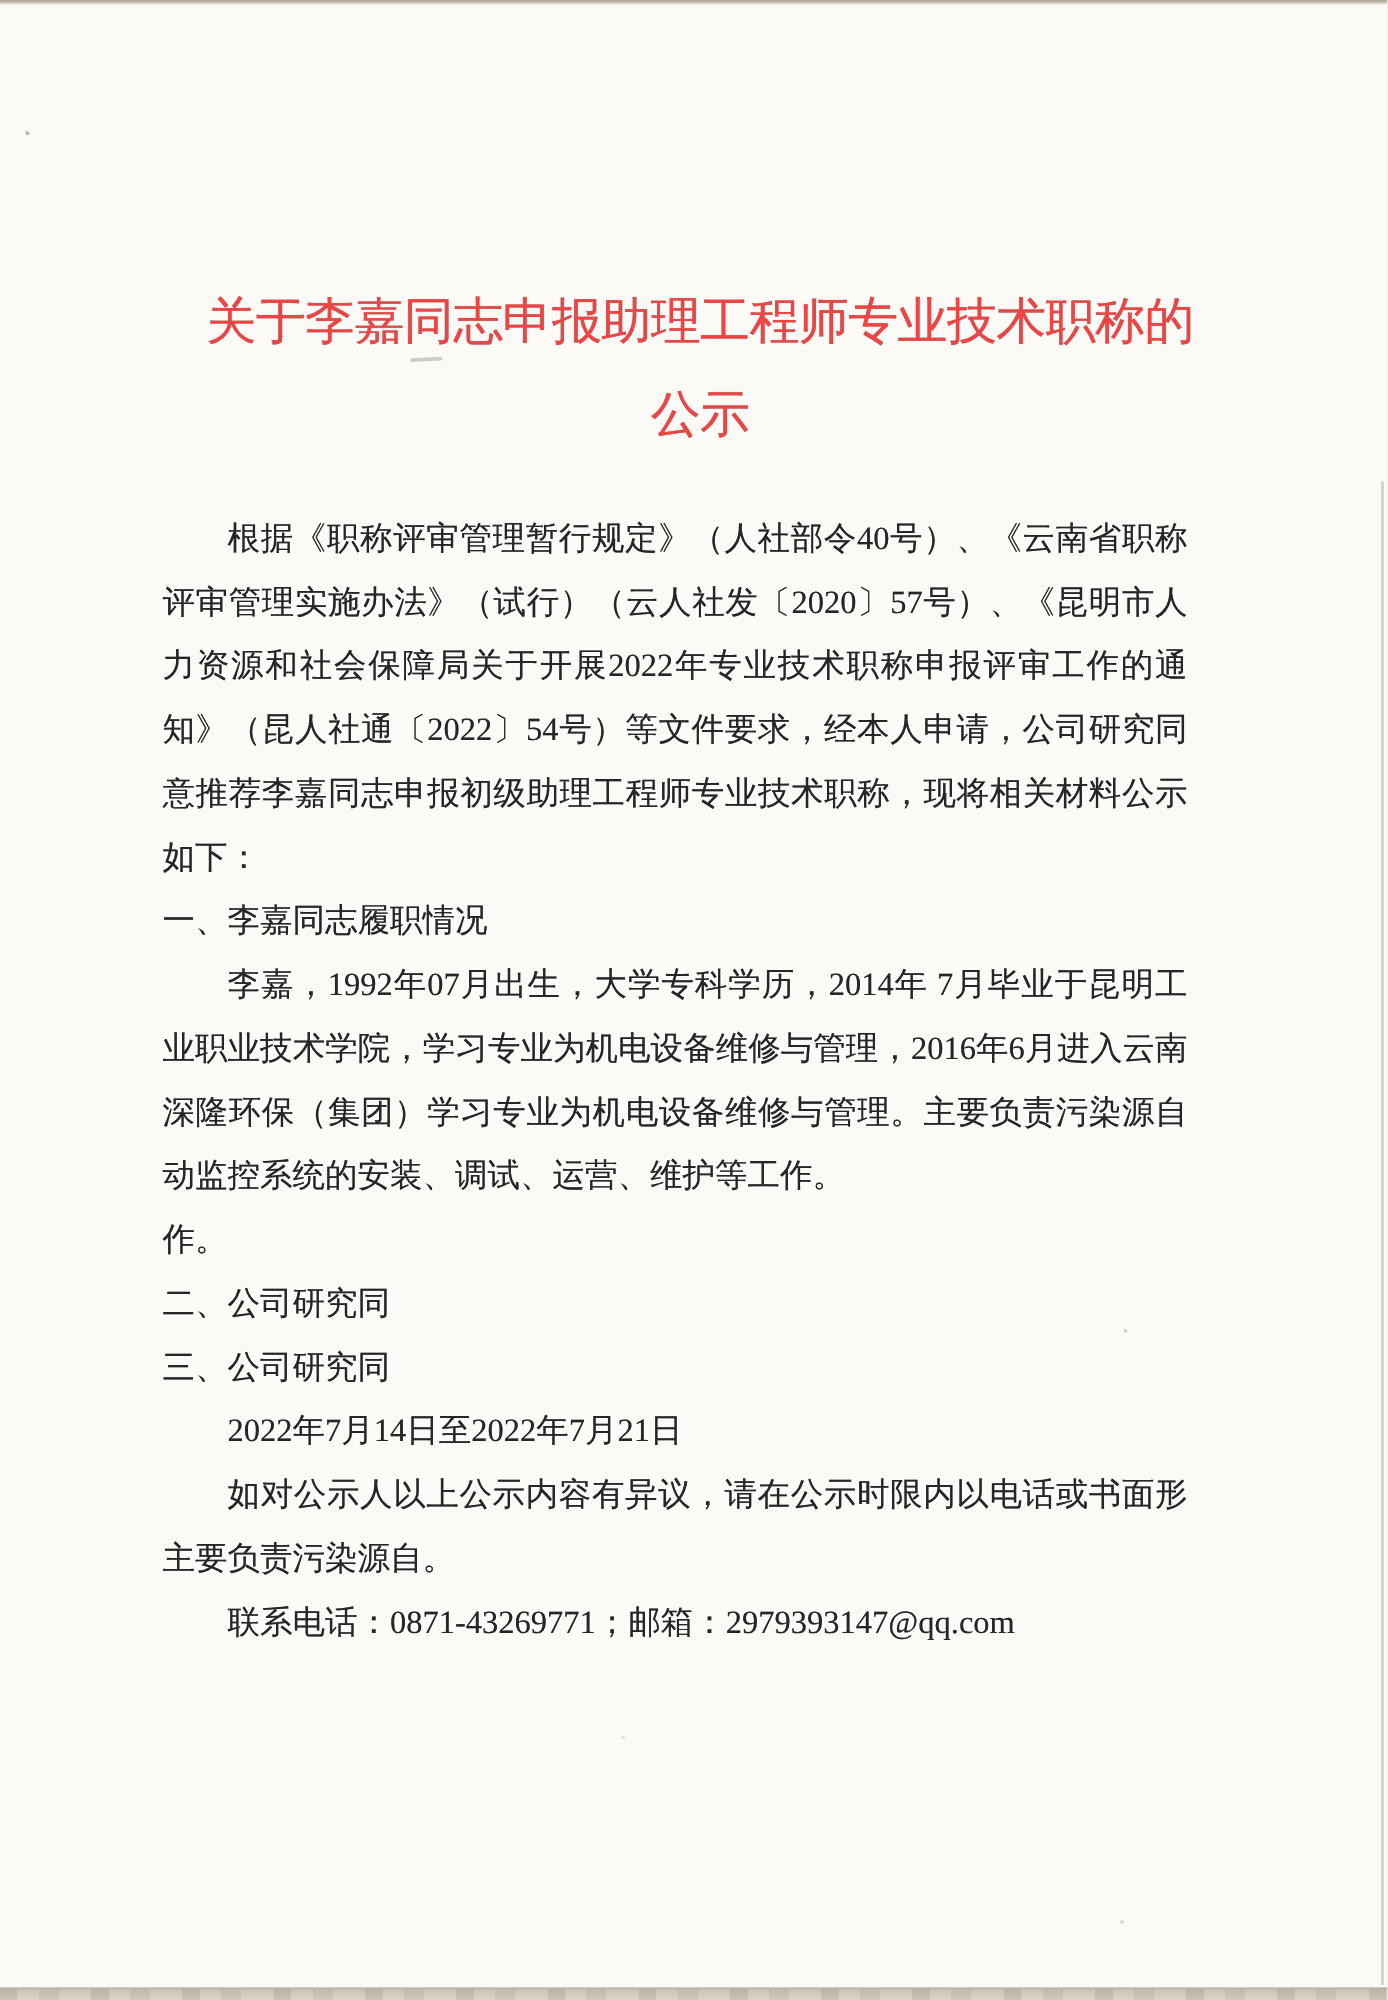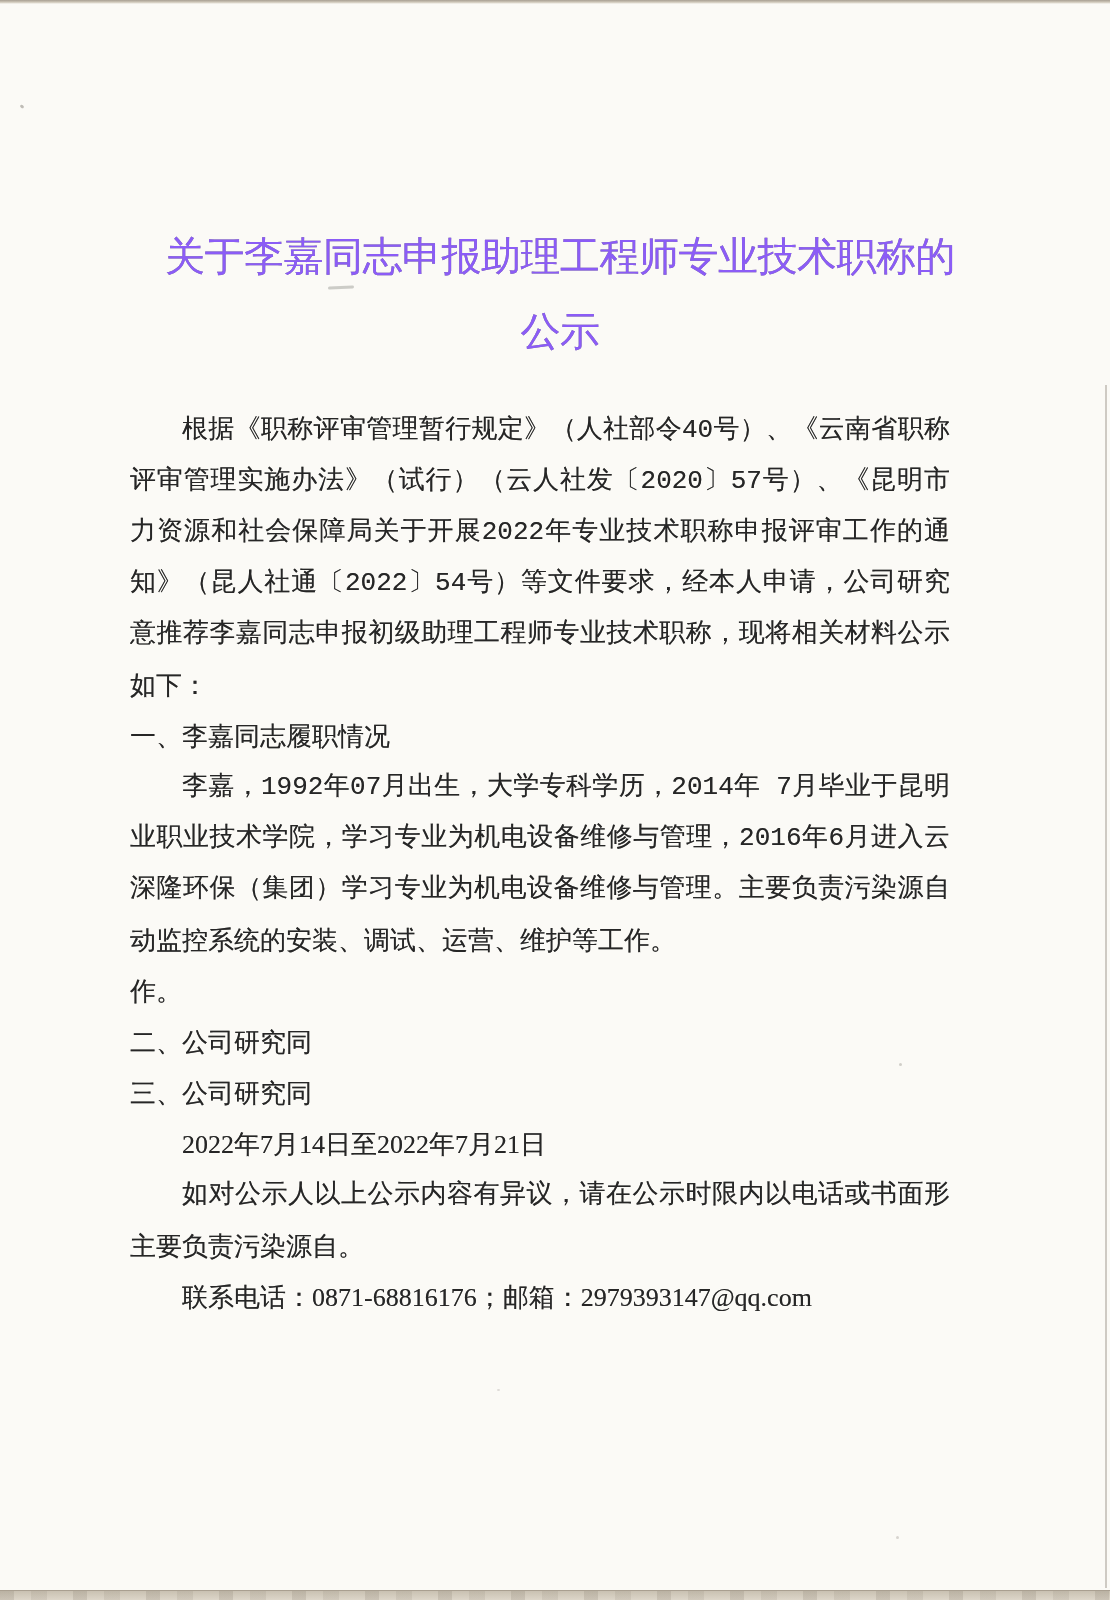--- a/index.html
+++ b/index.html
@@ -39,42 +39,41 @@
   .speck-1 { left: 20px;  top: 105px;  width: 4px; height: 3px; transform: rotate(35deg); }
   .speck-2 { left: 899px; top: 1063px; width: 3px; height: 3px; opacity: .7; }
   .speck-3 { left: 896px; top: 1536px; width: 3px; height: 3px; opacity: .6; }
   .speck-4 { left: 497px; top: 1389px; width: 3px; height: 2px; opacity: .5; }
 
   
   .doc-title-line {
     position: absolute; left: 10px; width: 1100px;
     text-align: center; white-space: nowrap;
     font-size: 40px; line-height: 1; letter-spacing: -0.5px;
-    color: #8b5cf6;
+    color: #ef4444;
     text-shadow: 0 0 0.6px rgba(20,20,20,0.55);
   }
   .doc-title-line.first  { top: 237px; }
   .doc-title-line.second { top: 312px; }
 
   .doc-body {
     position: absolute; left: 130px; top: 405px; width: 820px;
     font-size: 26px;
     text-shadow: 0 0 0.5px rgba(20,20,20,0.5);
   }
   .line {
     height: 51px; line-height: 51px;
     white-space: nowrap;
   }
   .line.fill {
     white-space: normal;
     text-align: justify;
     text-align-last: justify;
     text-justify: inter-character;
     overflow: hidden;
-    font-family: Liberation Mono, monospace;
   }
   .line.indent { text-indent: 52px; }
 </style>
 </head>
 <body>
 
 <div class="page">
 
   <div class="scan-edge-top"></div>
   <div class="scan-edge-bottom"></div>
@@ -99,16 +98,16 @@
       <div class="line fill indent">李嘉，1992年07月出生，大学专科学历，2014年 7月毕业于昆明工</div>
       <div class="line fill">业职业技术学院，学习专业为机电设备维修与管理，2016年6月进入云南</div>
       <div class="line fill">深隆环保（集团）学习专业为机电设备维修与管理。主要负责污染源自</div>
       <div class="line">动监控系统的安装、调试、运营、维护等工作。</div>
       <div class="line">作。</div>
       <div class="line">二、公司研究同</div>
       <div class="line">三、公司研究同</div>
       <div class="line indent">2022年7月14日至2022年7月21日</div>
       <div class="line fill indent">如对公示人以上公示内容有异议，请在公示时限内以电话或书面形式</div>
       <div class="line">主要负责污染源自。</div>
-      <div class="line indent">联系电话：0871-68816176；邮箱：2979393147@qq.com</div>
+      <div class="line indent">联系电话：0871-43269771；邮箱：2979393147@qq.com</div>
     </div>
 
 </div>
 
 </body></html>

